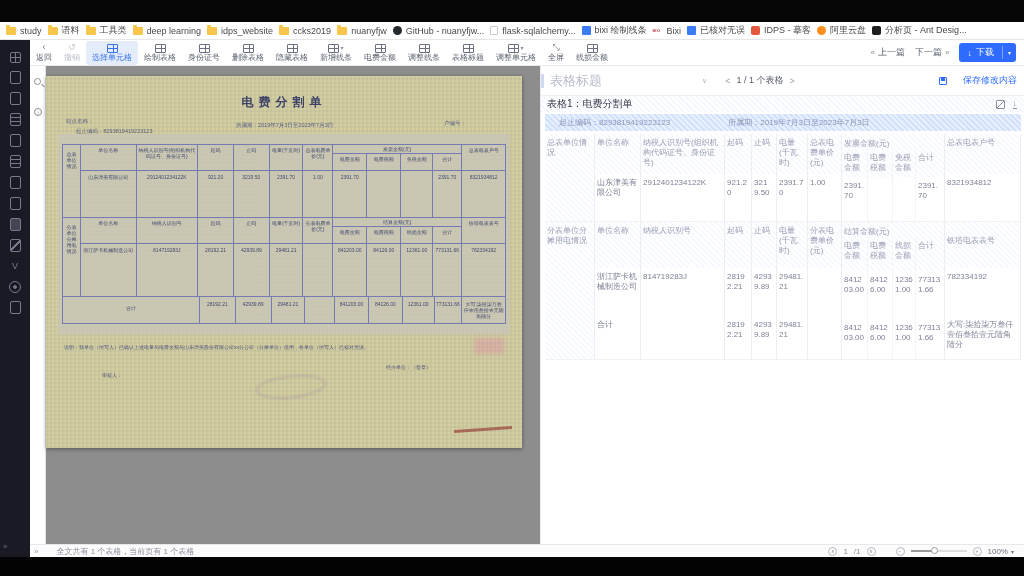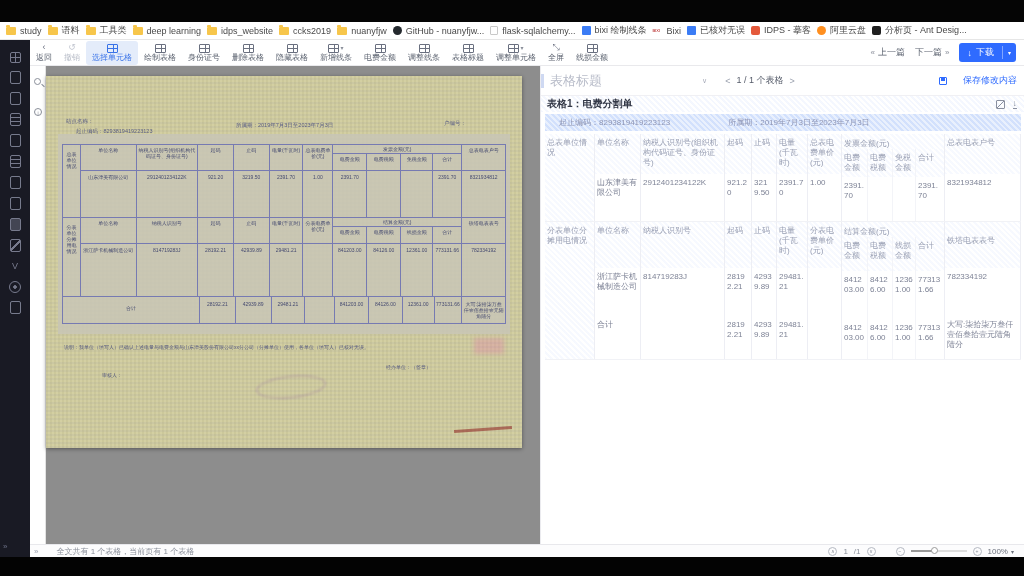--- a/index.html
+++ b/index.html
@@ -102,21 +102,21 @@
   .phead{position:absolute;left:0;top:0;width:484px;height:30px;display:flex;align-items:center;border-bottom:1px solid #f0f0f4;}
   .pbar{width:3px;height:14px;background:#cfd9f2;margin-right:6px;}
   .ptlabel{font-size:13px;color:#b8bcc9;}
   .pdrop{font-size:7px;color:#a9adbb;margin-left:100px;}
   .pnav{display:flex;align-items:center;gap:6px;margin-left:18px;font-size:9px;color:#555b69;}
   .pnav .ar{color:#9aa0ae;cursor:pointer;font-size:9px;}
   .psave{margin-left:auto;margin-right:8px;display:flex;align-items:center;gap:16px;font-size:9px;color:#2f6bff;cursor:pointer;}
   .saveic{width:8px;height:8px;border:1px solid #2f6bff;border-radius:1px;background:linear-gradient(#2f6bff,#2f6bff) 50% 0/4px 3px no-repeat;}
   .ptitle-row{position:absolute;left:0;top:30px;width:484px;height:16px;display:flex;align-items:center;
     background-image:repeating-linear-gradient(45deg,rgba(150,180,250,.10) 0 2px,transparent 2px 4px);}
-  .ptitle{font-size:10px;font-weight:bold;color:#333847;margin-left:6px;}
+  .ptitle{font-size:10px;font-weight:normal;color:#333847;margin-left:6px;}
   .pticons{margin-left:auto;margin-right:8px;display:flex;gap:8px;align-items:center;}
   .ic-edit{width:9px;height:9px;border:1px solid #8a90a0;border-radius:1px;background:linear-gradient(135deg,transparent 44%,#8a90a0 44% 56%,transparent 56%);cursor:pointer;}
   .ic-down{font-size:9px;color:#8a90a0;line-height:9px;border-bottom:1px solid #8a90a0;cursor:pointer;}
   .pinfo{position:absolute;left:4px;top:48px;width:476px;height:17px;display:flex;align-items:center;gap:58px;
     background-color:#e9f0fd;background-image:repeating-linear-gradient(45deg,rgba(130,170,250,.22) 0 2px,transparent 2px 4px);
     font-size:8px;color:#8d94b4;padding-left:14px;}
   
   .ptable{position:absolute;left:4px;top:68px;width:476px;}
   .psec{display:flex;border-bottom:1px solid #f1f2f6;}
   .pc0{width:50px;font-size:8px;color:#9aa0b4;line-height:10px;padding:4px 2px;border-right:1px solid #edeef4;
@@ -322,20 +322,21 @@
   </div>
 
   <div class="viewport">
     <div class="zoomstrip">
       <div class="mag"></div>
       <div class="infoc">i</div>
     </div>
 
     <div class="doc">
       <div class="doc-inner"></div>
+      <div class="dtitle">电费分割单</div>
       <div class="dmeta" style="left:20px;top:42px;">站点名称：</div>
       <div class="dmeta" style="left:30px;top:52px;">起止编码：8293819419223123</div>
       <div class="dmeta" style="left:190px;top:46px;">所属期：2019年7月3日至2023年7月3日</div>
       <div class="dmeta" style="left:398px;top:44px;">户编号：</div>
 
       <div class="dtable">
 
         <div class="dsec">
           <div class="dc0">总表单位情况</div>
           <div class="dcol dw1">

